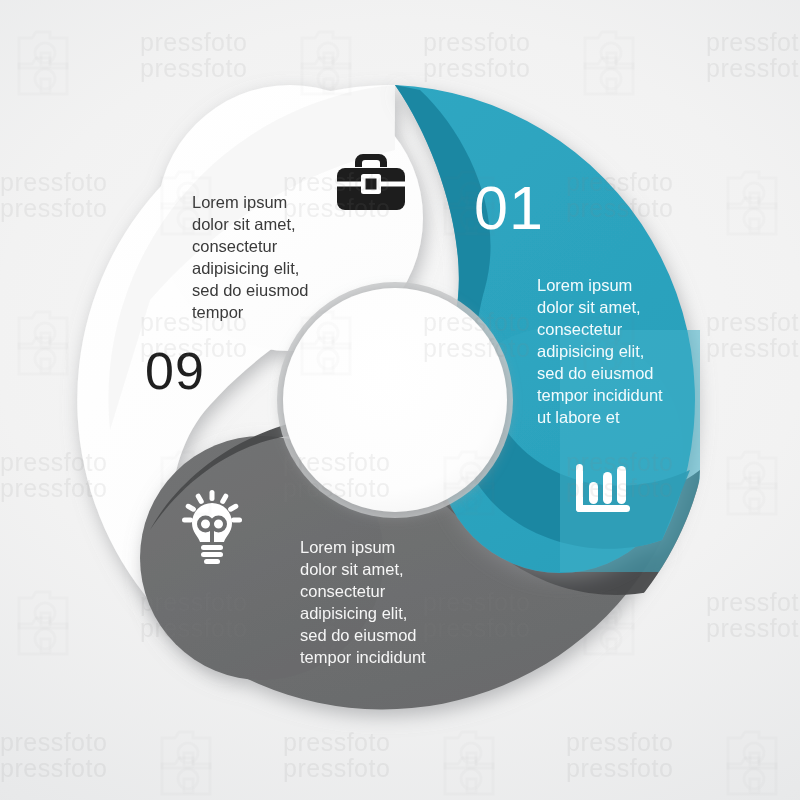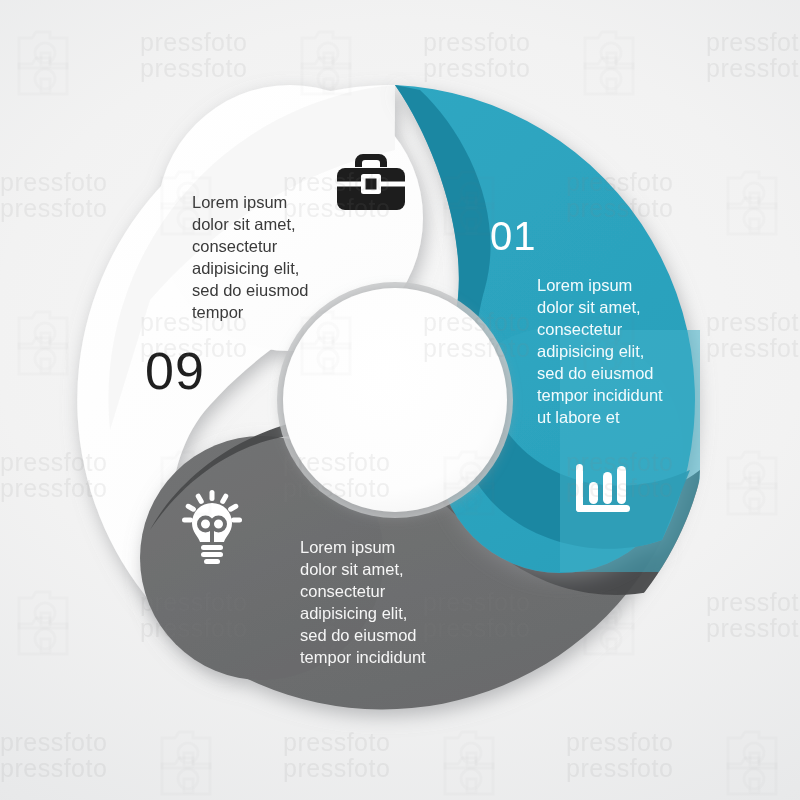--- a/index.html
+++ b/index.html
@@ -40,21 +40,21 @@
     line-height:1;
   }
   .body{
     font-family:"Liberation Sans", sans-serif;
     font-size:16.5px;
     line-height:1.33;
     white-space:pre-line;
   }
 
   
-  #num01{left:490px;top:178px;font-size:40px;color:#ffffff;margin-top:38px;}
+  #num01{left:474px;top:178px;font-size:61px;color:#ffffff;}
   #txt01{left:537px;top:275px;width:172px;color:#f2fbfd;text-align:left;}
 
   
   #num02{left:457px;top:572px;font-size:52px;color:#ffffff;}
   #txt02{left:300px;top:537px;width:150px;color:#f6f6f6;text-align:left;}
 
   
   #num03{left:145px;top:345px;font-size:52px;color:#1f1f1f;}
   #txt03{left:192px;top:192px;width:160px;color:#3a3a3a;text-align:left;}
 

